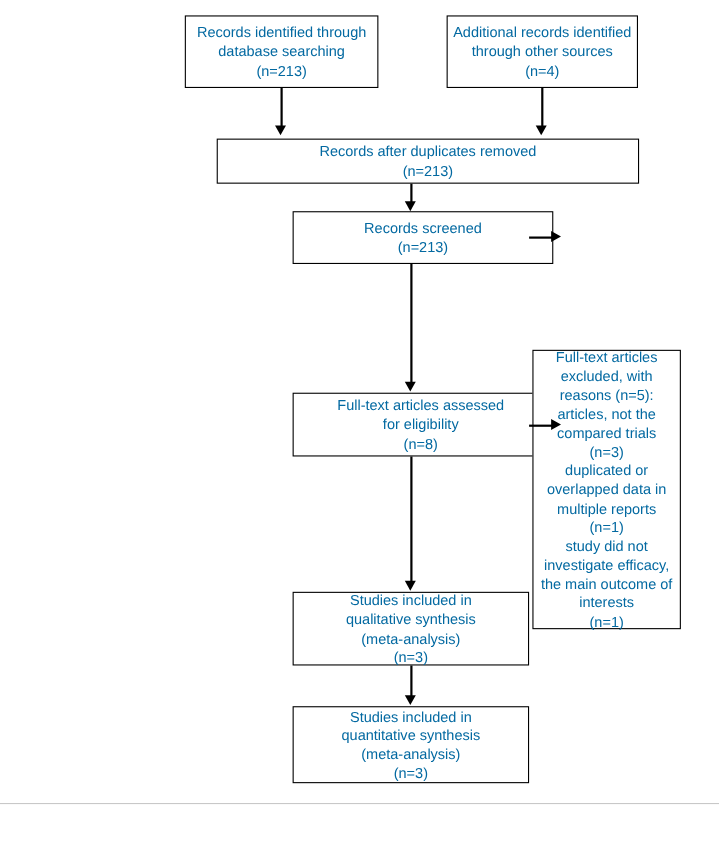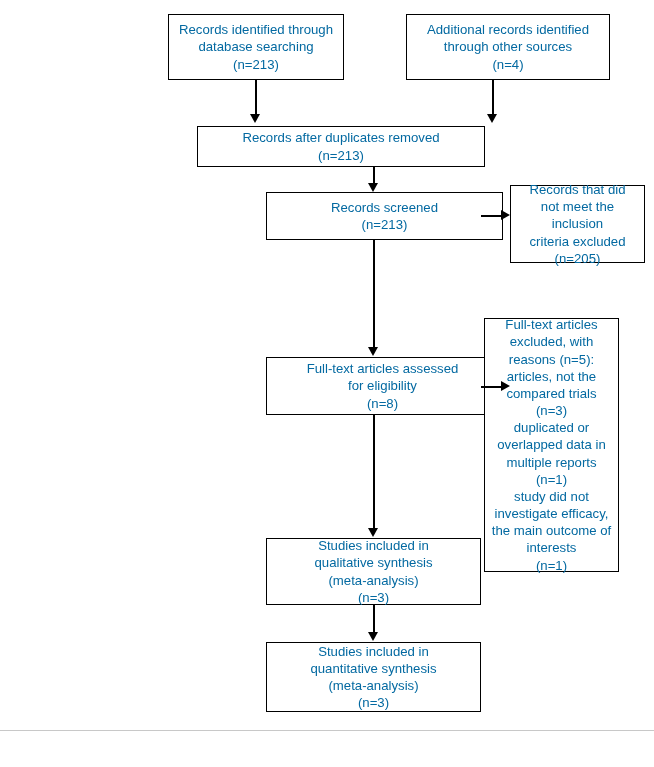--- a/index.html
+++ b/index.html
@@ -89,42 +89,36 @@
 <body>
 
 <div id="page">
 
   <div class="box" style="left:168px; top:14px; width:176px; height:66px;">
     <span class="box-text">Records identified through
 database searching
 (n=213)</span>
   </div>
 
-  <div class="box" style="left:406px; top:14px; width:204px; height:66px;">
+  <div class="box" style="left:406px; top:14px; width:174px; height:66px;">
     <span class="box-text">Additional records identified
 through other sources
 (n=4)</span>
   </div>
 
-  <div class="box" style="left:197px; top:126px; width:288px; height:41px;">
+  <div class="box" style="left:197px; top:126px; width:384px; height:41px;">
     <span class="box-text">Records after duplicates removed
 (n=213)</span>
   </div>
 
   <div class="box" style="left:266px; top:192px; width:237px; height:48px;">
     <span class="box-text">Records screened
 (n=213)</span>
   </div>
 
-  <div class="box" style="left:510px; top:185px; width:135px; height:78px;">
-    <span class="box-text">Records that did
-not meet the inclusion
-criteria excluded
-(n=205)</span>
-  </div>
 
   <div class="box" style="left:266px; top:357px; width:233px; height:58px;">
     <span class="box-text">Full-text articles assessed
 for eligibility
 (n=8)</span>
   </div>
 
   <div class="box" style="left:484px; top:318px; width:135px; height:254px;">
     <span class="box-text">Full-text articles
 excluded, with

